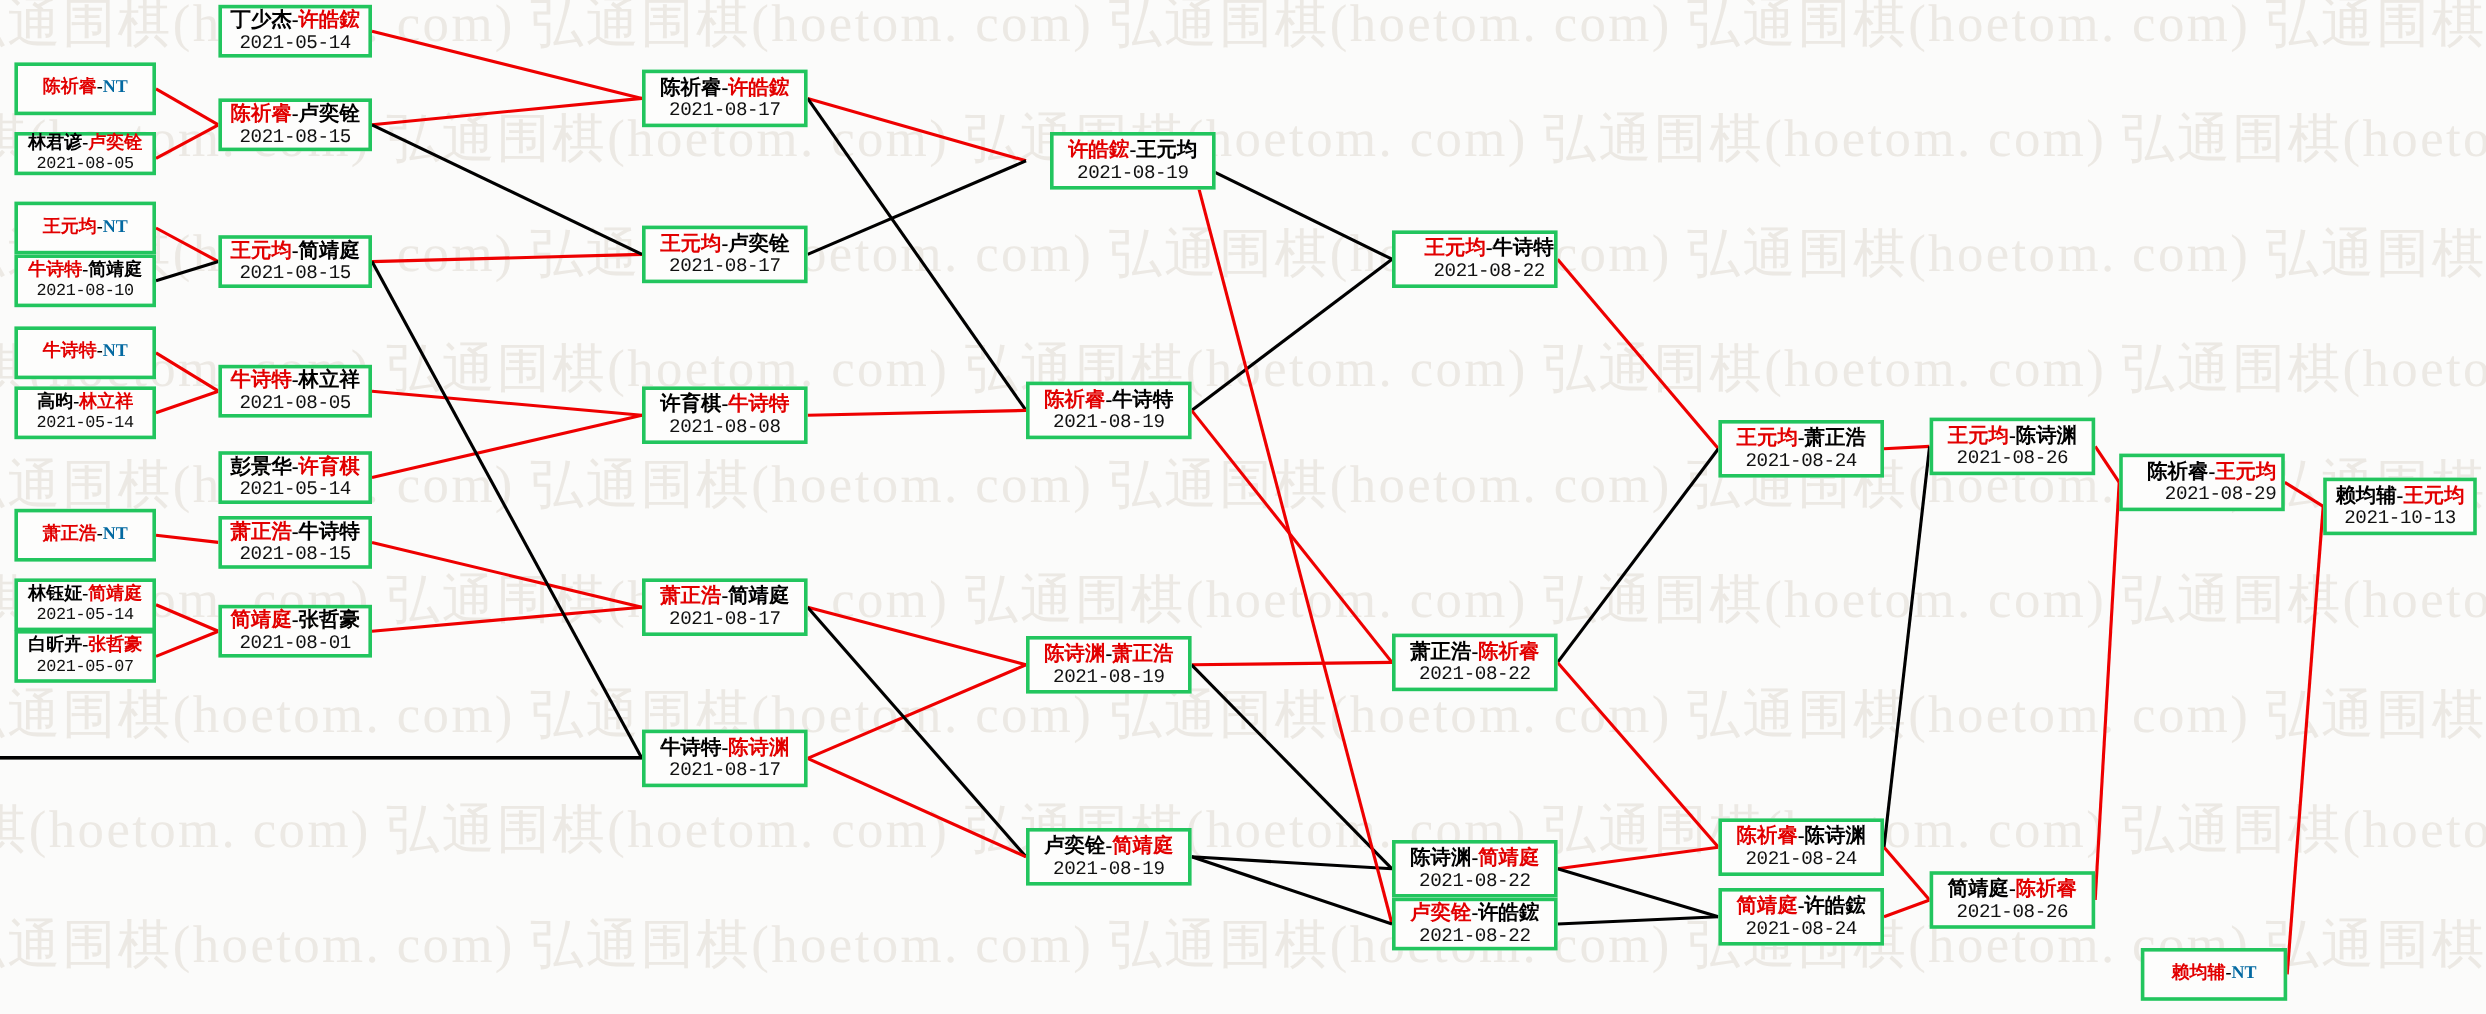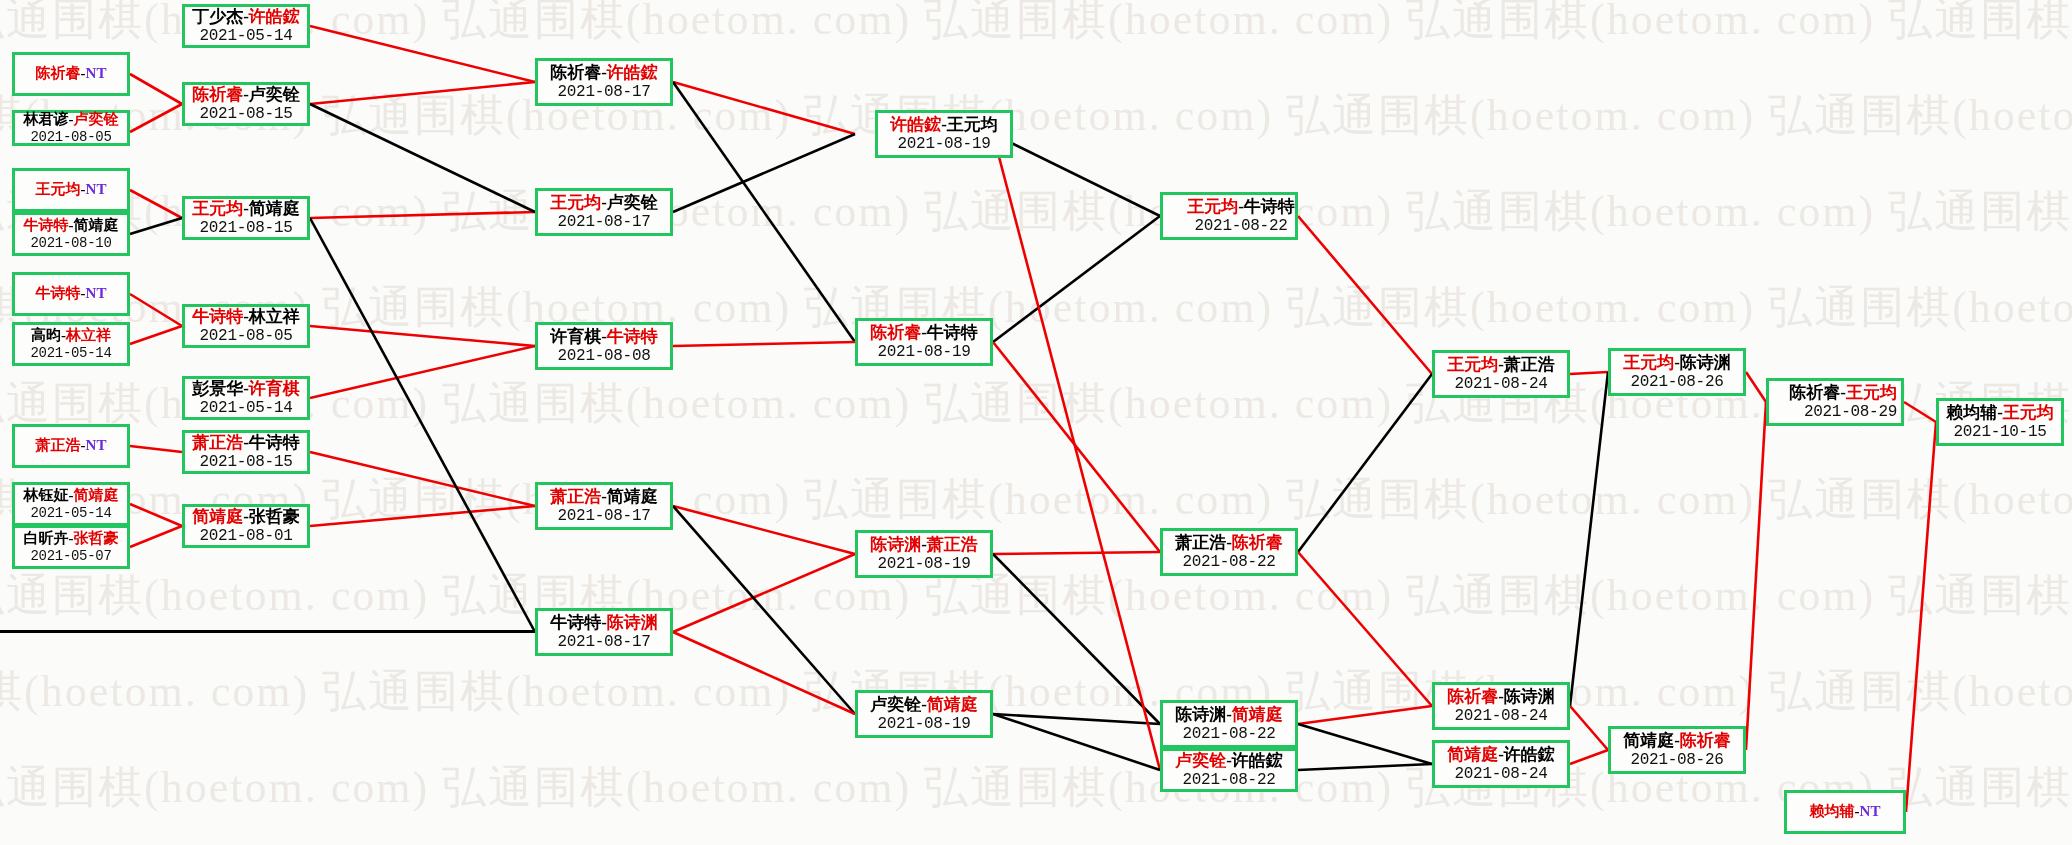--- a/index.html
+++ b/index.html
@@ -53,21 +53,21 @@
     font-family:"Liberation Mono","DejaVu Sans Mono",monospace;
     font-size:16px;
     letter-spacing:-0.3px;
     color:#111;
   }
   .node.small{font-size:15px;}
   .node.small .dt{font-size:14px;}
   .win{color:#e20000;}
   .lose{color:#000;}
   .dash{color:#000;}
-  .nt{color:#6d28d9;font-weight:600;}
+  .nt{color:#0369a1;font-weight:600;}
 
   
   .baseline{
     position:absolute;height:3px;background:#000;z-index:2;
   }
 </style>
 </head>
 <body>
 
 <div id="stage">
@@ -268,16 +268,16 @@
       </div>
       <div class="node" style="left: 1766px; top: 378px; width: 138px; height: 48px; align-items: flex-end;">
         <div class="ttl"><span class="lose">陈祈睿</span><span class="dash">-</span><span class="win">王元均</span></div>
         <div class="dt">2021-08-29</div>
       </div>
       <div class="node small" style="left: 1784px; top: 790px; width: 122px; height: 44px;">
         <div class="ttl"><span class="win">赖均辅</span><span class="dash">-</span><span class="nt">NT</span></div>
       </div>
       <div class="node" style="left: 1936px; top: 398px; width: 128px; height: 48px;">
         <div class="ttl"><span class="lose">赖均辅</span><span class="dash">-</span><span class="win">王元均</span></div>
-        <div class="dt">2021-10-15</div>
+        <div class="dt">2021-10-13</div>
       </div>
     </div>
 </div>
 
 </body></html>

